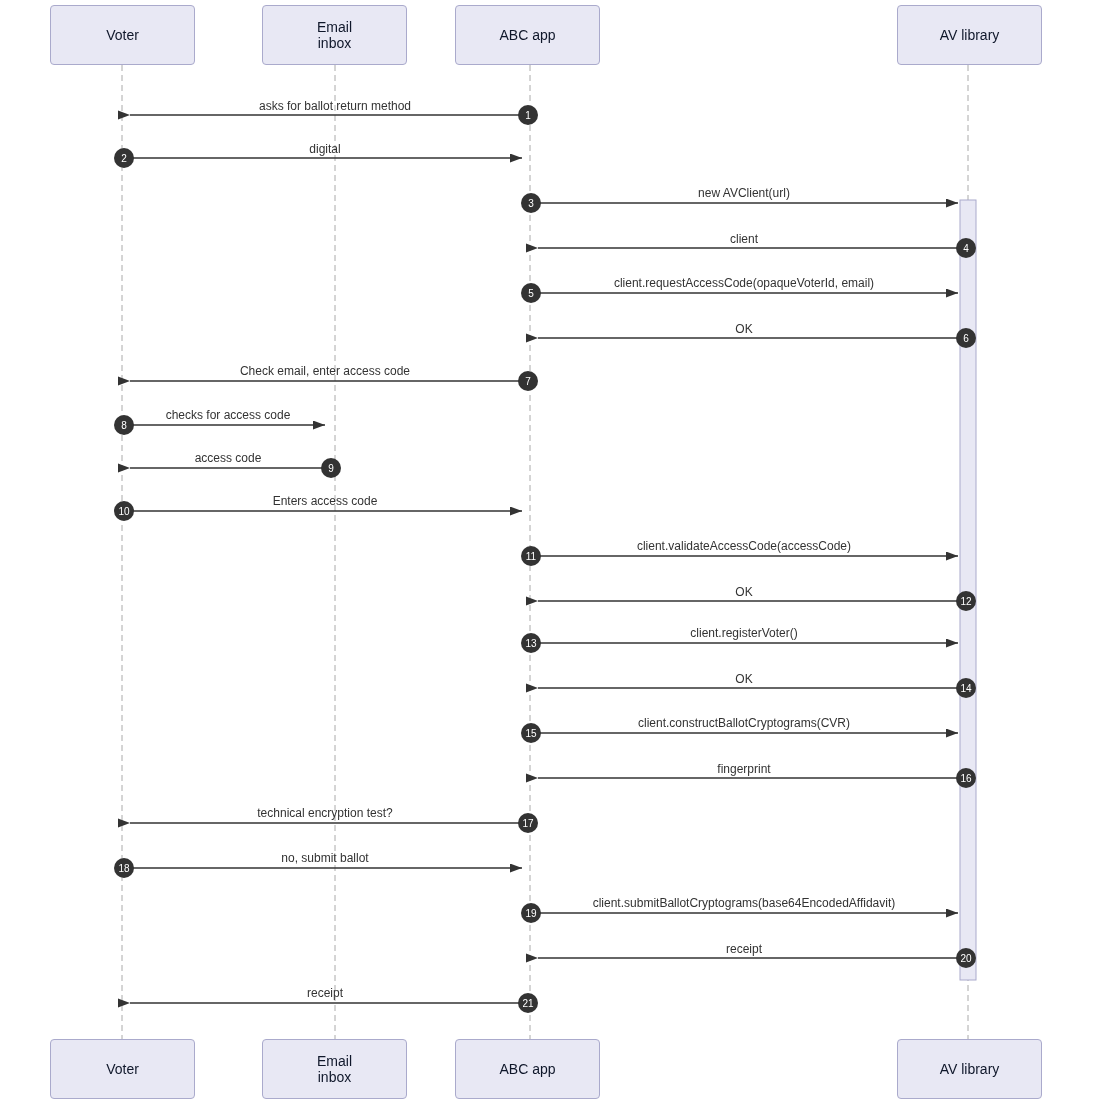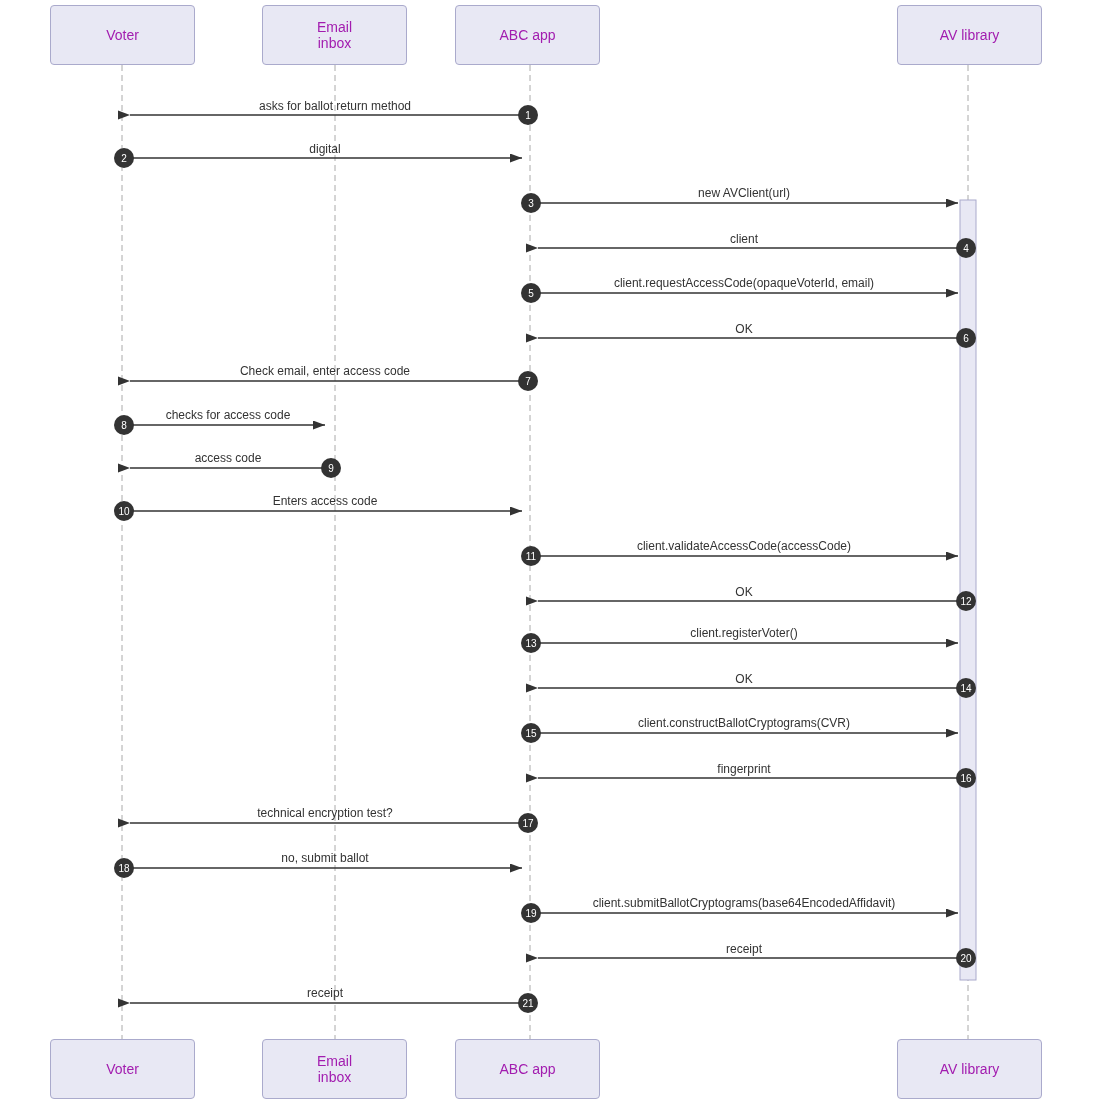--- a/index.html
+++ b/index.html
@@ -21,21 +21,21 @@
       position: absolute;
       background: #e8e8f4;
       border: 1px solid #aaaacc;
       border-radius: 4px;
       display: flex;
       align-items: center;
       justify-content: center;
       text-align: center;
       font-size: 14px;
       font-weight: normal;
-      color: #a21caf;
+      color: #0f172a;
       padding: 10px;
     }
     svg#seq-svg {
       position: absolute;
       top: 0;
       left: 0;
       width: 1110px;
       height: 1117px;
       overflow: visible;
     }

